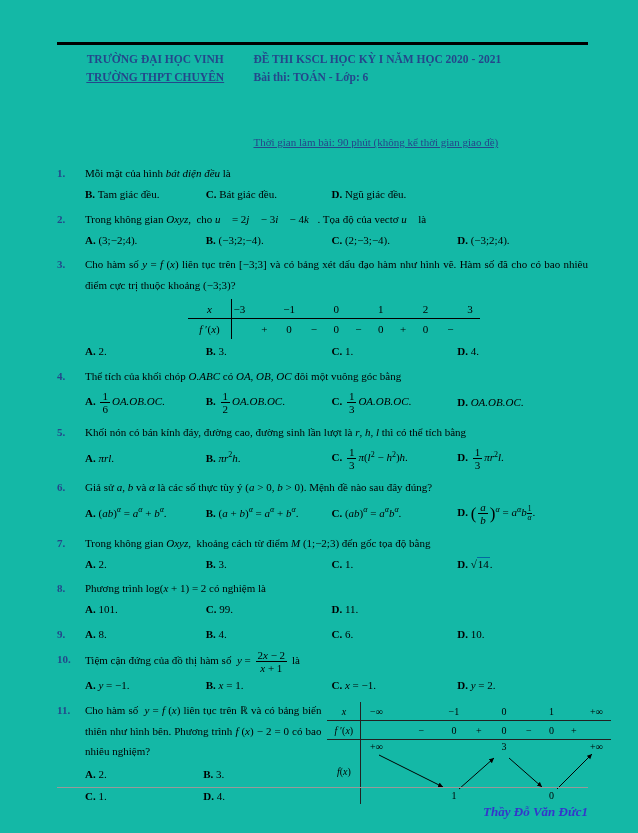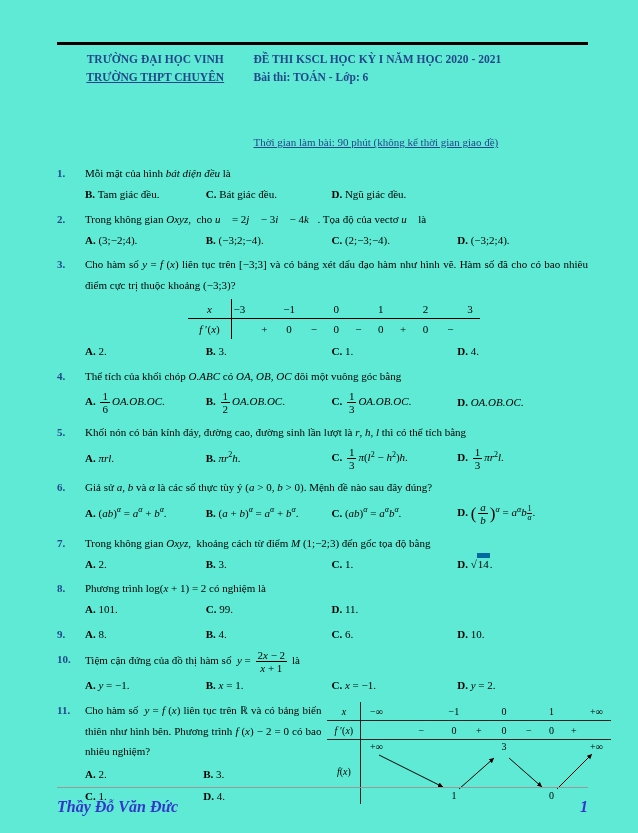--- a/index.html
+++ b/index.html
@@ -1,19 +1,19 @@
 <!DOCTYPE html>
 <html><head>
 <meta charset="utf-8">
 <style>
   * { margin:0; padding:0; box-sizing:border-box; }
   html,body { background:#e8e8e8; }
   body { width:638px; height:833px; margin:0 auto; position:relative;
          font-family:"Liberation Serif", serif; font-size:11px; color:#000; }
-  .page { position:absolute; inset:0; background:#5eead4; padding:42px 50px 0 57px; overflow:hidden; }
+  .page { position:absolute; inset:0; background:#14b8a6; padding:42px 50px 0 57px; overflow:hidden; }
 
   .top-rule { height:2.5px; background:#000; }
 
   .header { display:flex; margin-top:5px; color:#24478B; }
   .h-left { width:37%; text-align:center; font-weight:bold; line-height:1.65; font-size:11.5px; }
   .uline { text-decoration:underline; }
   .h-right { width:63%; text-align:left; line-height:1.6; font-size:11.5px; }
   .h-title, .h-subject { font-weight:bold; }
   .h-time { font-size:11px; text-decoration:underline;margin-top:48px; }
 
@@ -29,21 +29,21 @@
   i { font-style:italic; }
   sup { font-size:8px; vertical-align:super; line-height:0; }
 
   .frac { display:inline-block; text-align:center; vertical-align:middle; line-height:1.12; margin:0 2px; }
   .fn { display:block; border-bottom:1px solid #000; padding:0 2px; }
   .fd { display:block; }
   .supfrac { display:inline-block; text-align:center; font-size:7.5px; line-height:1.1; vertical-align:middle; }
   .sfn { display:block; border-bottom:0.8px solid #000; padding:0 1px; }
   .sfd { display:block; }
   .bigp { font-size:17px; vertical-align:middle; font-weight:normal; }
-  .radarg { border-top:5px solid #0369a1; padding:0 1px; }
+  .radarg { border-top:1px solid #0369a1; padding:0 1px; }
 
   
   .sign-table { width:292px; margin:3px 0 2px 103px; font-size:11px; }
   .st-row { position:relative; height:20px; line-height:20px; }
   .st-top { border-bottom:1.2px solid #000; }
   .st-label { position:absolute; left:0; top:0; width:44px; height:100%; text-align:center; border-right:1.2px solid #000; }
   .st-vals { position:absolute; left:44px; right:0; top:0; height:100%; }
   .pcell { position:absolute; transform:translateX(-50%); white-space:nowrap; }
 
   
@@ -57,22 +57,22 @@
   .bbt-row { position:relative; height:19px; line-height:19px; border-bottom:1px solid #222; }
   .bbt-label { position:absolute; left:0; top:0; width:34px; height:100%; text-align:center; border-right:1px solid #222; }
   .bbt-vals { position:absolute; left:34px; right:0; top:0; bottom:0; }
   .bbt-frow { position:relative; height:64px; }
   .bbt-frow .bbt-label { display:flex; align-items:center; justify-content:center; }
   .bbt-frow .pcell.top { top:1px; }
   .bbt-frow .pcell.bottom { bottom:3px; }
   .bbt-arrows { position:absolute; inset:0; width:100%; height:100%; }
 
   .footer { position:absolute; left:57px; right:50px; top:787px; border-top:1px solid #999;
-            display:flex; justify-content:space-between; padding-top:10px;
-            color:#3535CC; font-weight:bold; font-style:italic; font-size:16px; }
+            display:flex; justify-content:flex-end; padding-top:16px;
+            color:#3535CC; font-weight:bold; font-style:italic; font-size:13px; }
 </style>
 </head>
 <body>
 
 <div class="page">
 
   <div class="top-rule"></div>
 
   <div class="header">
     <div class="h-left">

